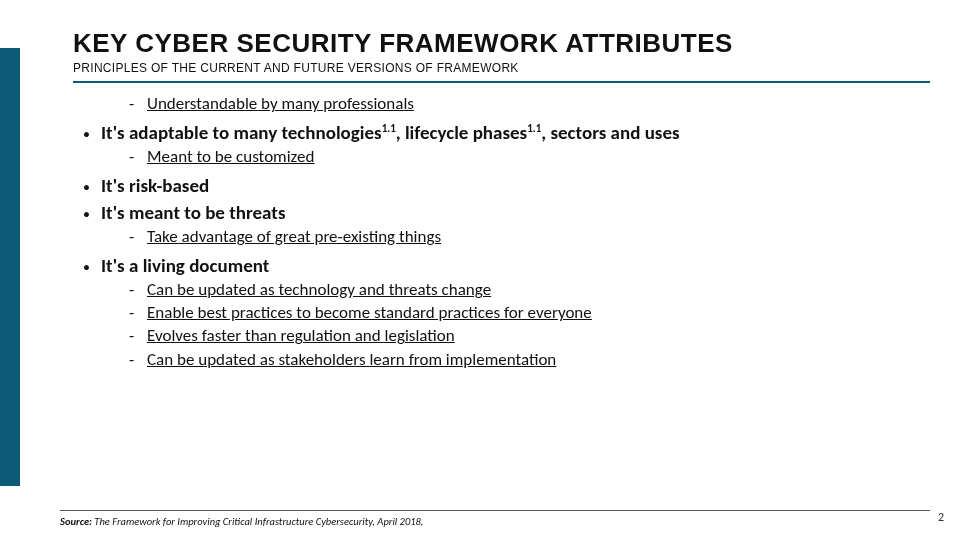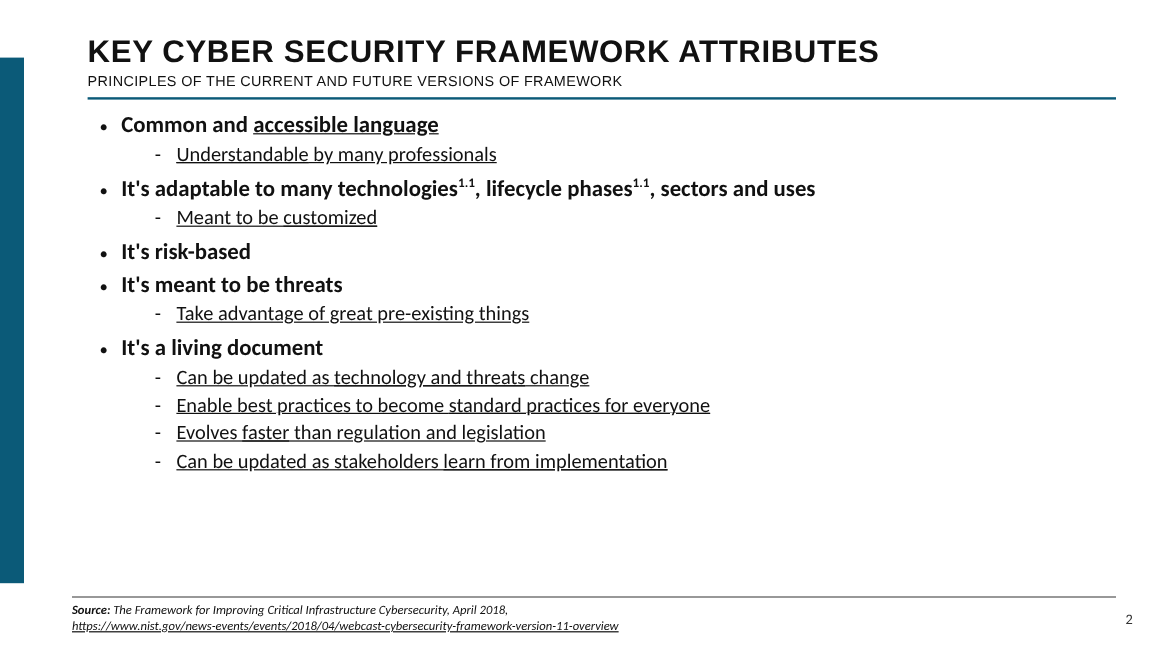--- a/index.html
+++ b/index.html
@@ -112,21 +112,20 @@
 </head>
 <body>
 
 <div class="sidebar"></div>
 
 <div class="content">
   <div class="title">KEY CYBER SECURITY FRAMEWORK ATTRIBUTES</div>
   <div class="subtitle">PRINCIPLES OF THE CURRENT AND FUTURE VERSIONS OF FRAMEWORK</div>
   <hr class="rule">
   <ul class="main" id="main-list">
-      <li><span class="bhead">Common and <span class="u">accessible language</span></span></li>
       <ul class="sub">
         <li><span class="u">Understandable</span> by many professionals</li>
       </ul>
       <li><span class="bhead">It's adaptable to many technologies<sup>1.1</sup>, lifecycle phases<sup>1.1</sup>, sectors and uses</span></li>
       <ul class="sub">
         <li>Meant to be <span class="u">customized</span></li>
       </ul>
       <li><span class="bhead">It's risk-based</span></li>
       <li><span class="bhead">It's meant to be threats</span></li>
       <ul class="sub">
@@ -140,17 +139,16 @@
         <li>Can be updated as stakeholders <span class="u">learn from implementation</span></li>
       </ul>
     </ul>
 </div>
 
 <div class="footer">
   <hr class="frule">
   <div class="src">
     <b>Source:</b>
     <span>The Framework for Improving Critical Infrastructure Cybersecurity, April 2018,</span><br>
-    <a href="#">https://www.nist.gov/news-events/events/2018/04/webcast-cybersecurity-framework-version-11-overview</a>
   </div>
 </div>
 
 <div class="pagenum">2</div>
 
 </body></html>

